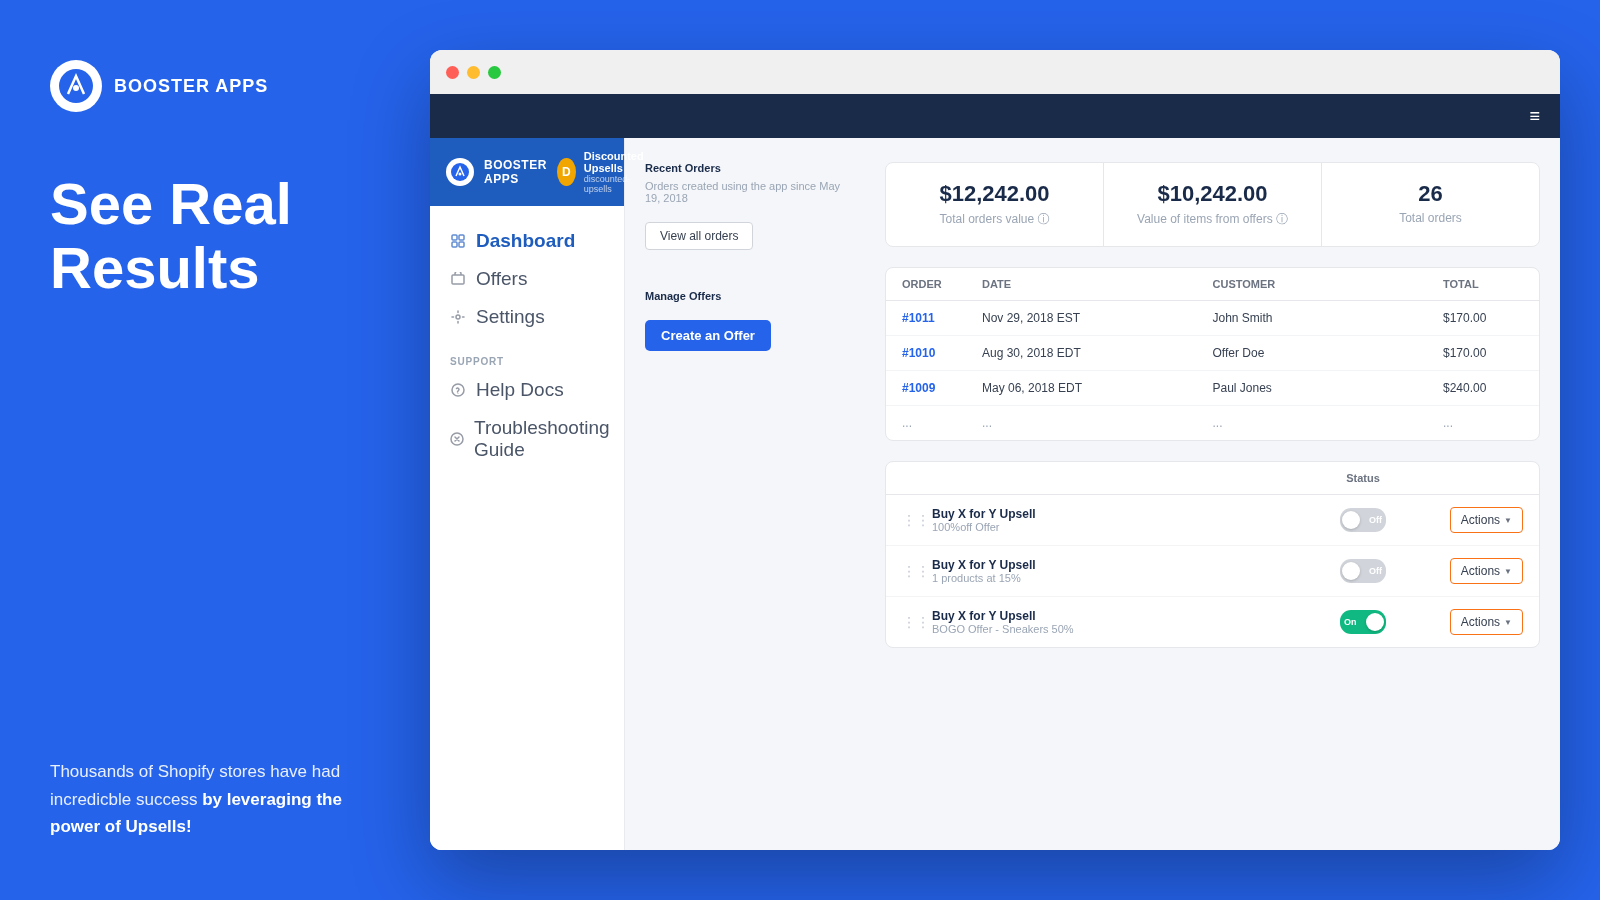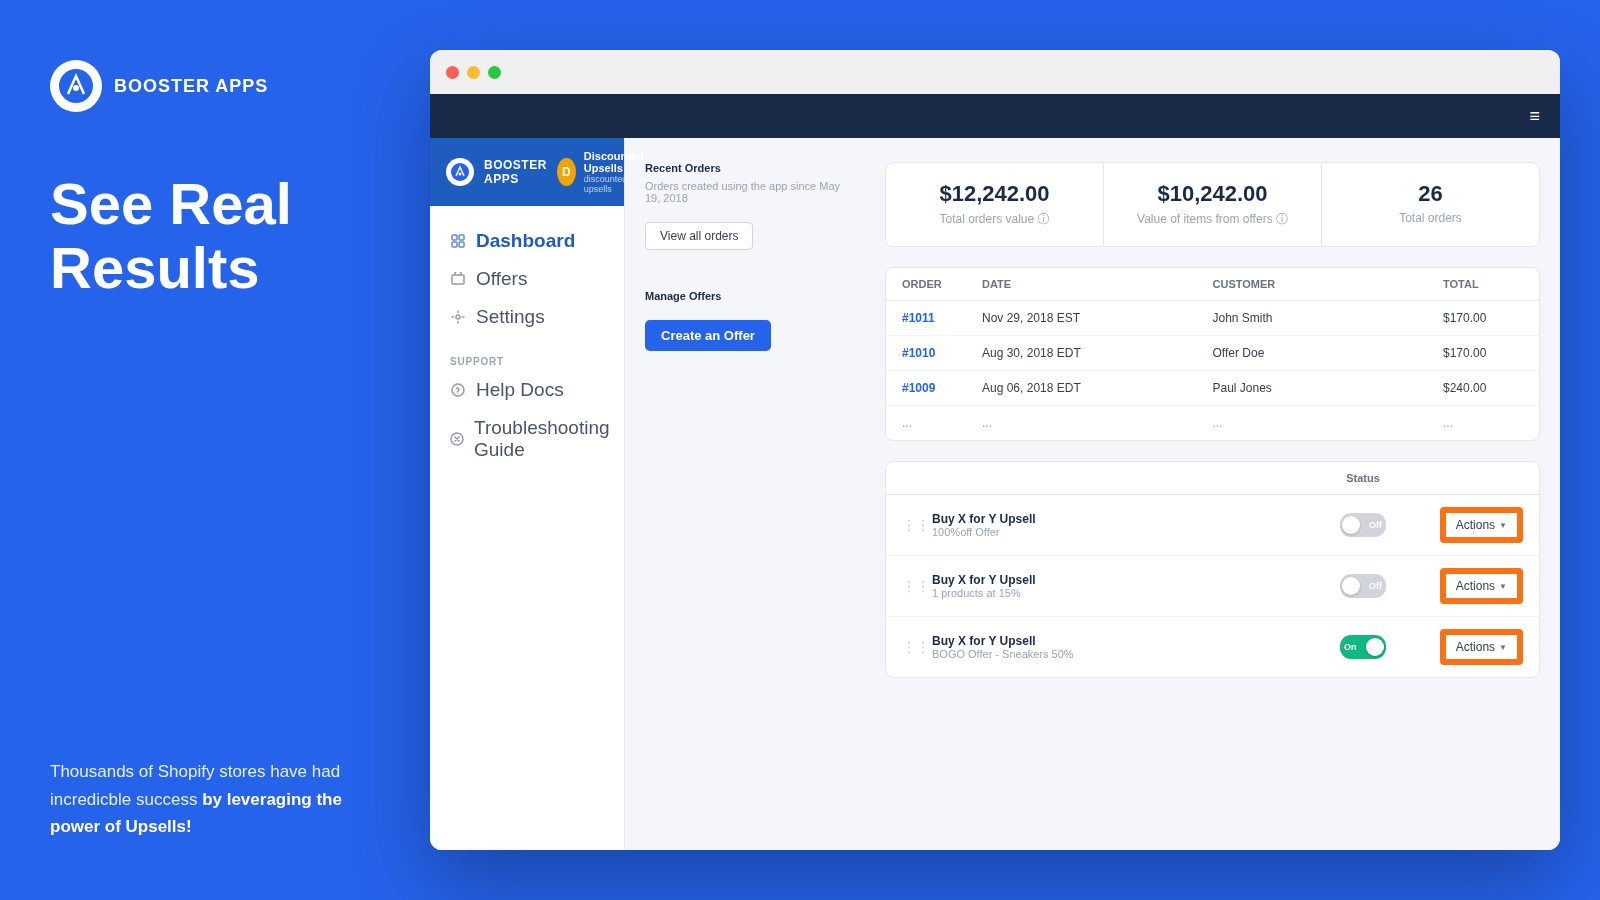--- a/index.html
+++ b/index.html
@@ -501,21 +501,21 @@
       left: 2px;
     }
 
     .toggle-switch.on .toggle-knob {
       right: 2px;
     }
 
     
     .actions-btn {
       background: white;
-      border: 6px solid #f97316;
+      border: 1px solid #f97316;
       border-radius: 4px;
       padding: 5px 10px;
       font-size: 12px;
       color: #374151;
       cursor: pointer;
       display: flex;
       align-items: center;
       gap: 4px;
       justify-content: center;
     }
@@ -685,21 +685,21 @@
               <span class="table-cell">$170.00</span>
             </div>
             <div class="table-row">
               <a class="order-link">#1010</a>
               <span class="table-cell">Aug 30, 2018 EDT</span>
               <span class="table-cell">Offer Doe</span>
               <span class="table-cell">$170.00</span>
             </div>
             <div class="table-row">
               <a class="order-link">#1009</a>
-              <span class="table-cell">Aug 06, 2018 EDT</span>
+              <span class="table-cell">May 06, 2018 EDT</span>
               <span class="table-cell">Paul Jones</span>
               <span class="table-cell">$240.00</span>
             </div>
             <div class="table-row">
               <span class="table-dots">...</span>
               <span class="table-dots">...</span>
               <span class="table-dots">...</span>
               <span class="table-dots">...</span>
             </div>
           </div>

